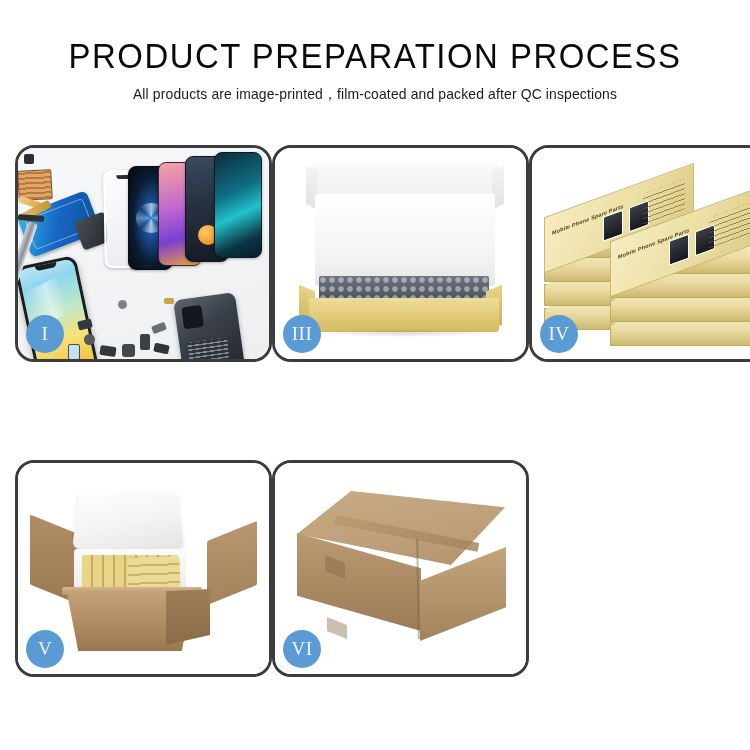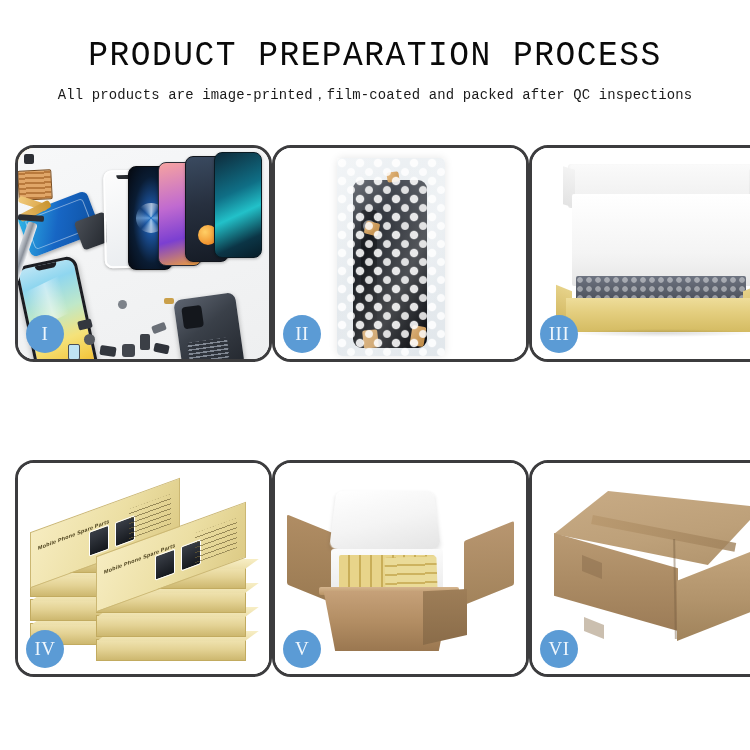--- a/index.html
+++ b/index.html
@@ -19,21 +19,20 @@
     background: #ffffff;
   }
 
   
   .header {
     position: absolute;
     left: 0;
     top: 38px;
     width: 750px;
     text-align: center;
-    font-family: Liberation Mono, monospace;
   }
   .page-title {
     font-size: 35px;
     font-weight: 500;
     letter-spacing: 1.6px;
     color: #0a0a0a;
     line-height: 1.05;
     transform: scaleX(0.94);
     white-space: nowrap;
   }
@@ -681,36 +680,20 @@
         <div class="p1-part s7"></div>
         <div class="p1-part s8"></div>
         <div class="p1-part s9"></div>
         <div class="p1-part s10"></div>
         <div class="p1-tweez"></div>
         <div class="p1-screws"></div>
       </div>
       <div class="badge">I</div>
     </div>
 
-    <div class="panel">
-      <div class="panel-stage">
-        <div class="p2-bg"></div>
-        <div class="p2-bag">
-          <div class="p2-screen"></div>
-          <div class="p2-flexstrip"></div>
-          <div class="p2-tape t1"></div>
-          <div class="p2-tape t2"></div>
-          <div class="p2-tape t3"></div>
-          <div class="p2-tape t4"></div>
-          <div class="p2-bubbles"></div>
-          <div class="p2-sheen"></div>
-        </div>
-      </div>
-      <div class="badge">II</div>
-    </div>
 
     <div class="panel">
       <div class="panel-stage">
         <div class="p3-bg"></div>
         <div class="p3-lidback"></div>
         <div class="p3-inner"></div>
         <div class="p3-items"></div>
         <div class="p3-leftflap"></div>
         <div class="p3-rightflap"></div>
         <div class="p3-front"></div>

